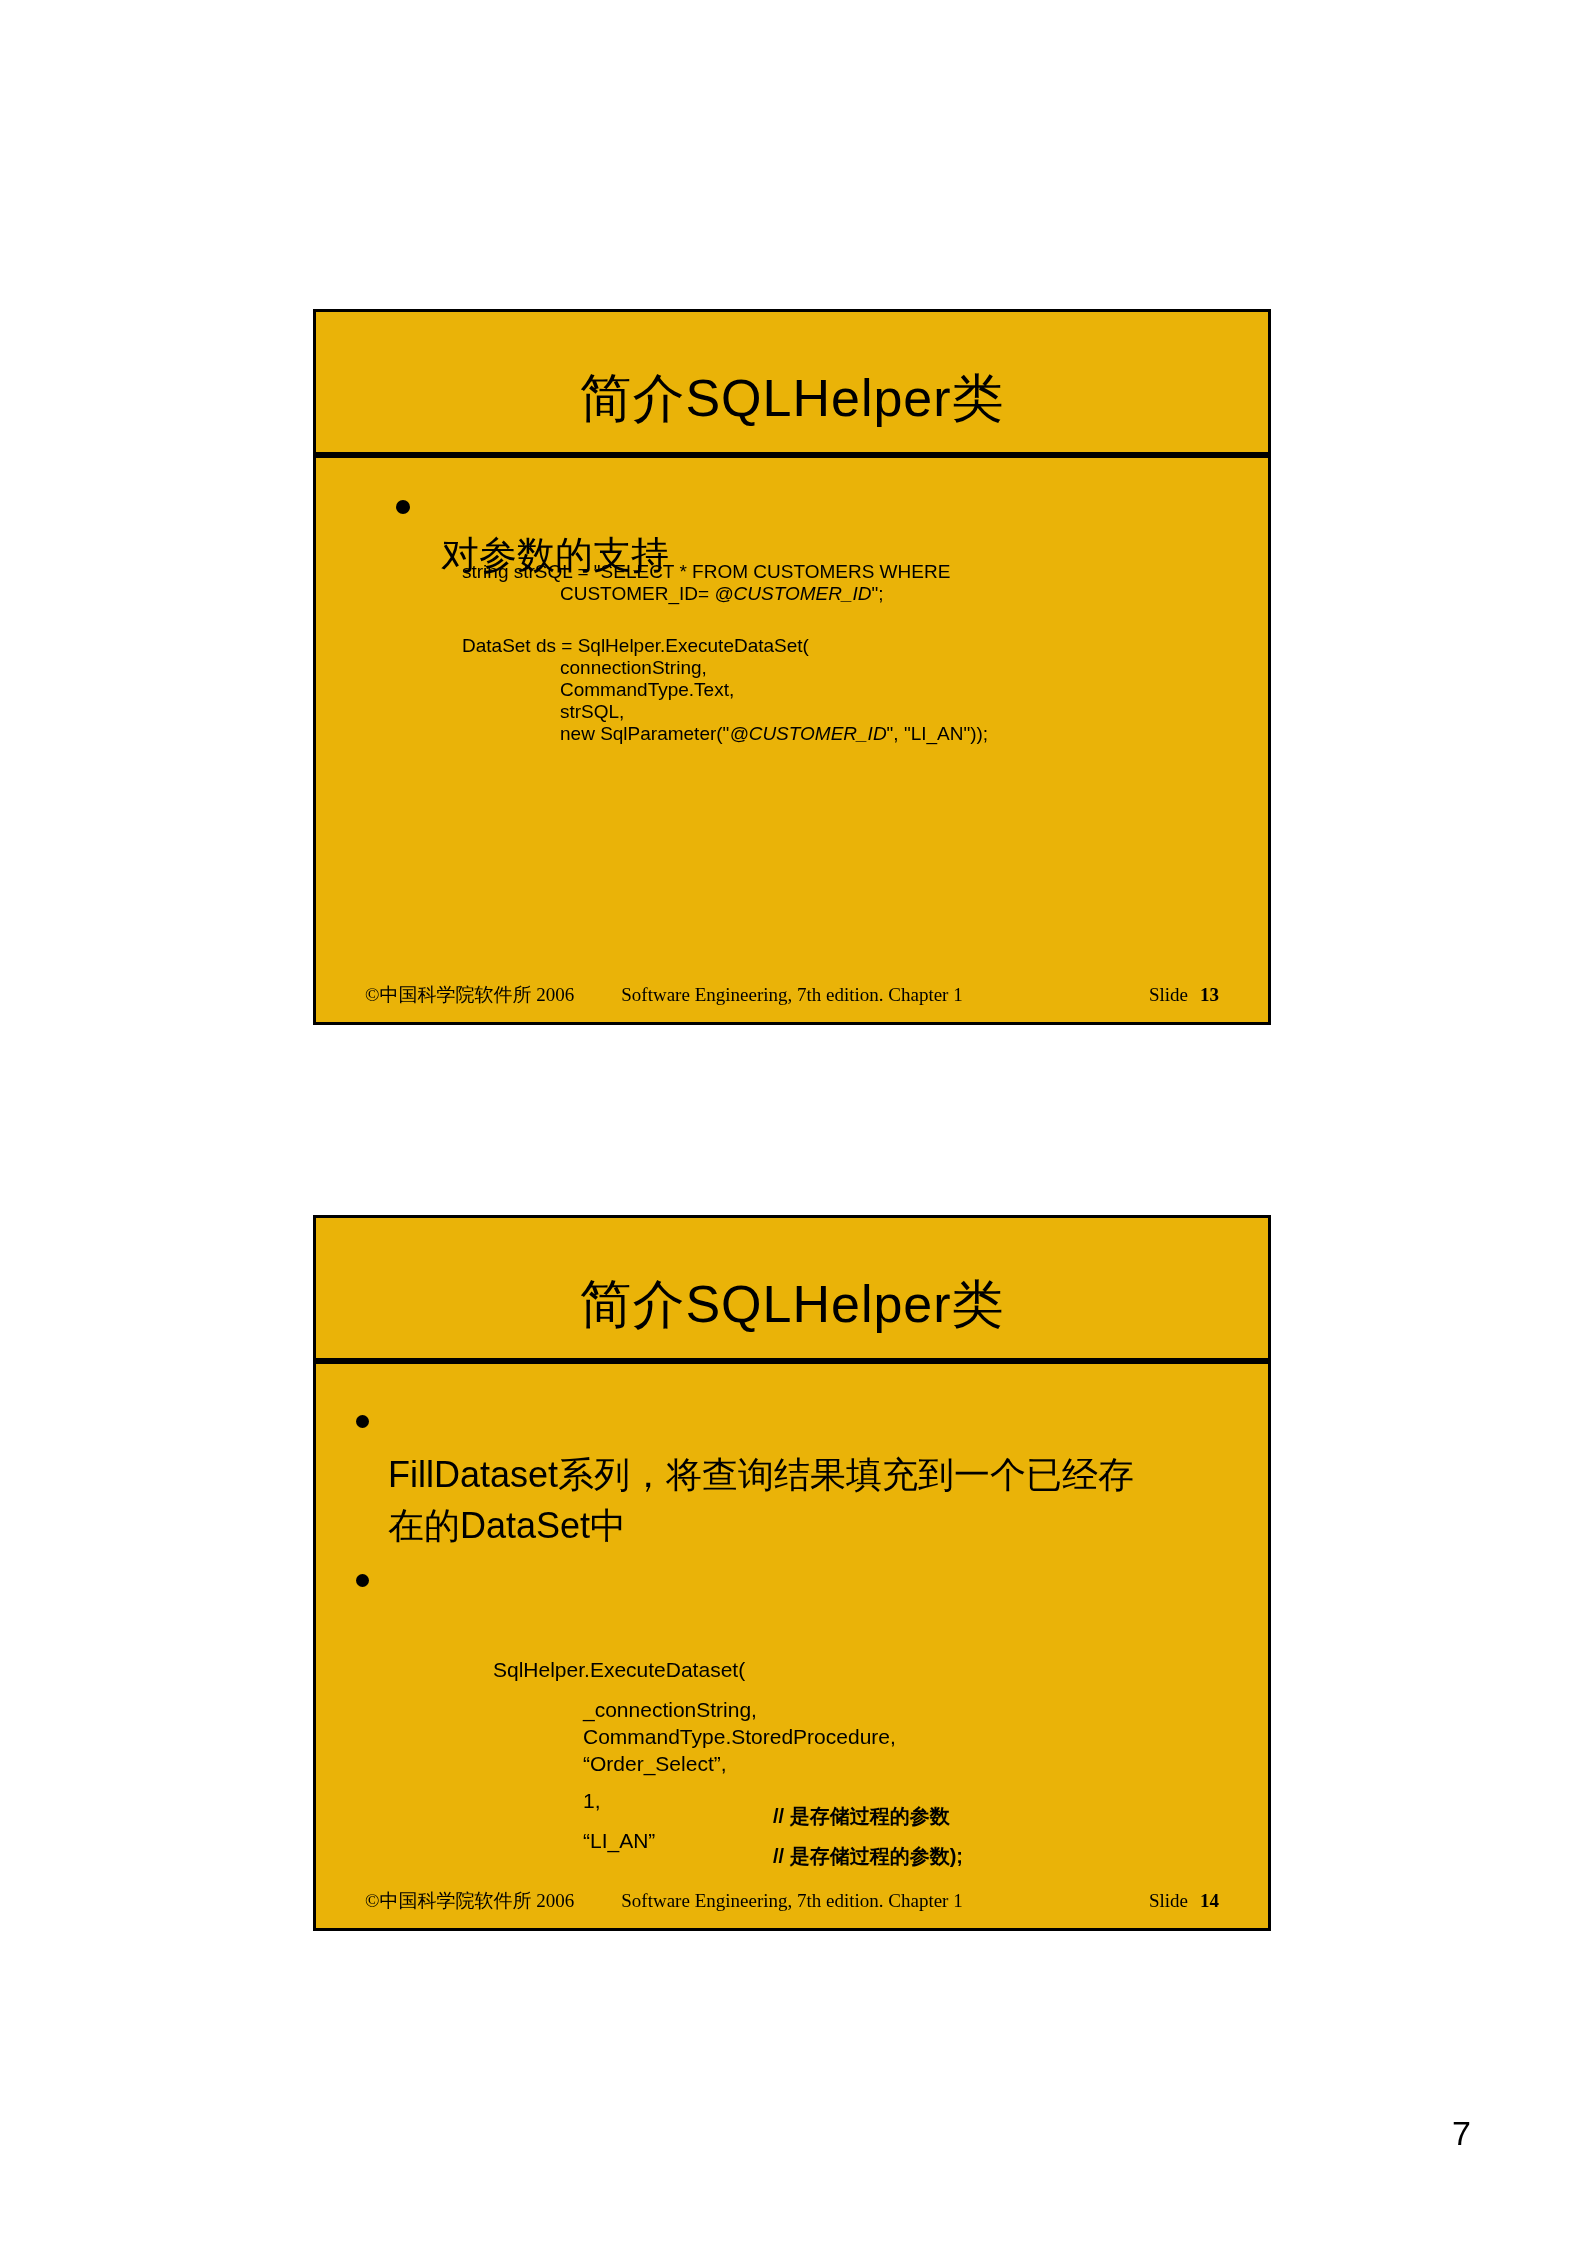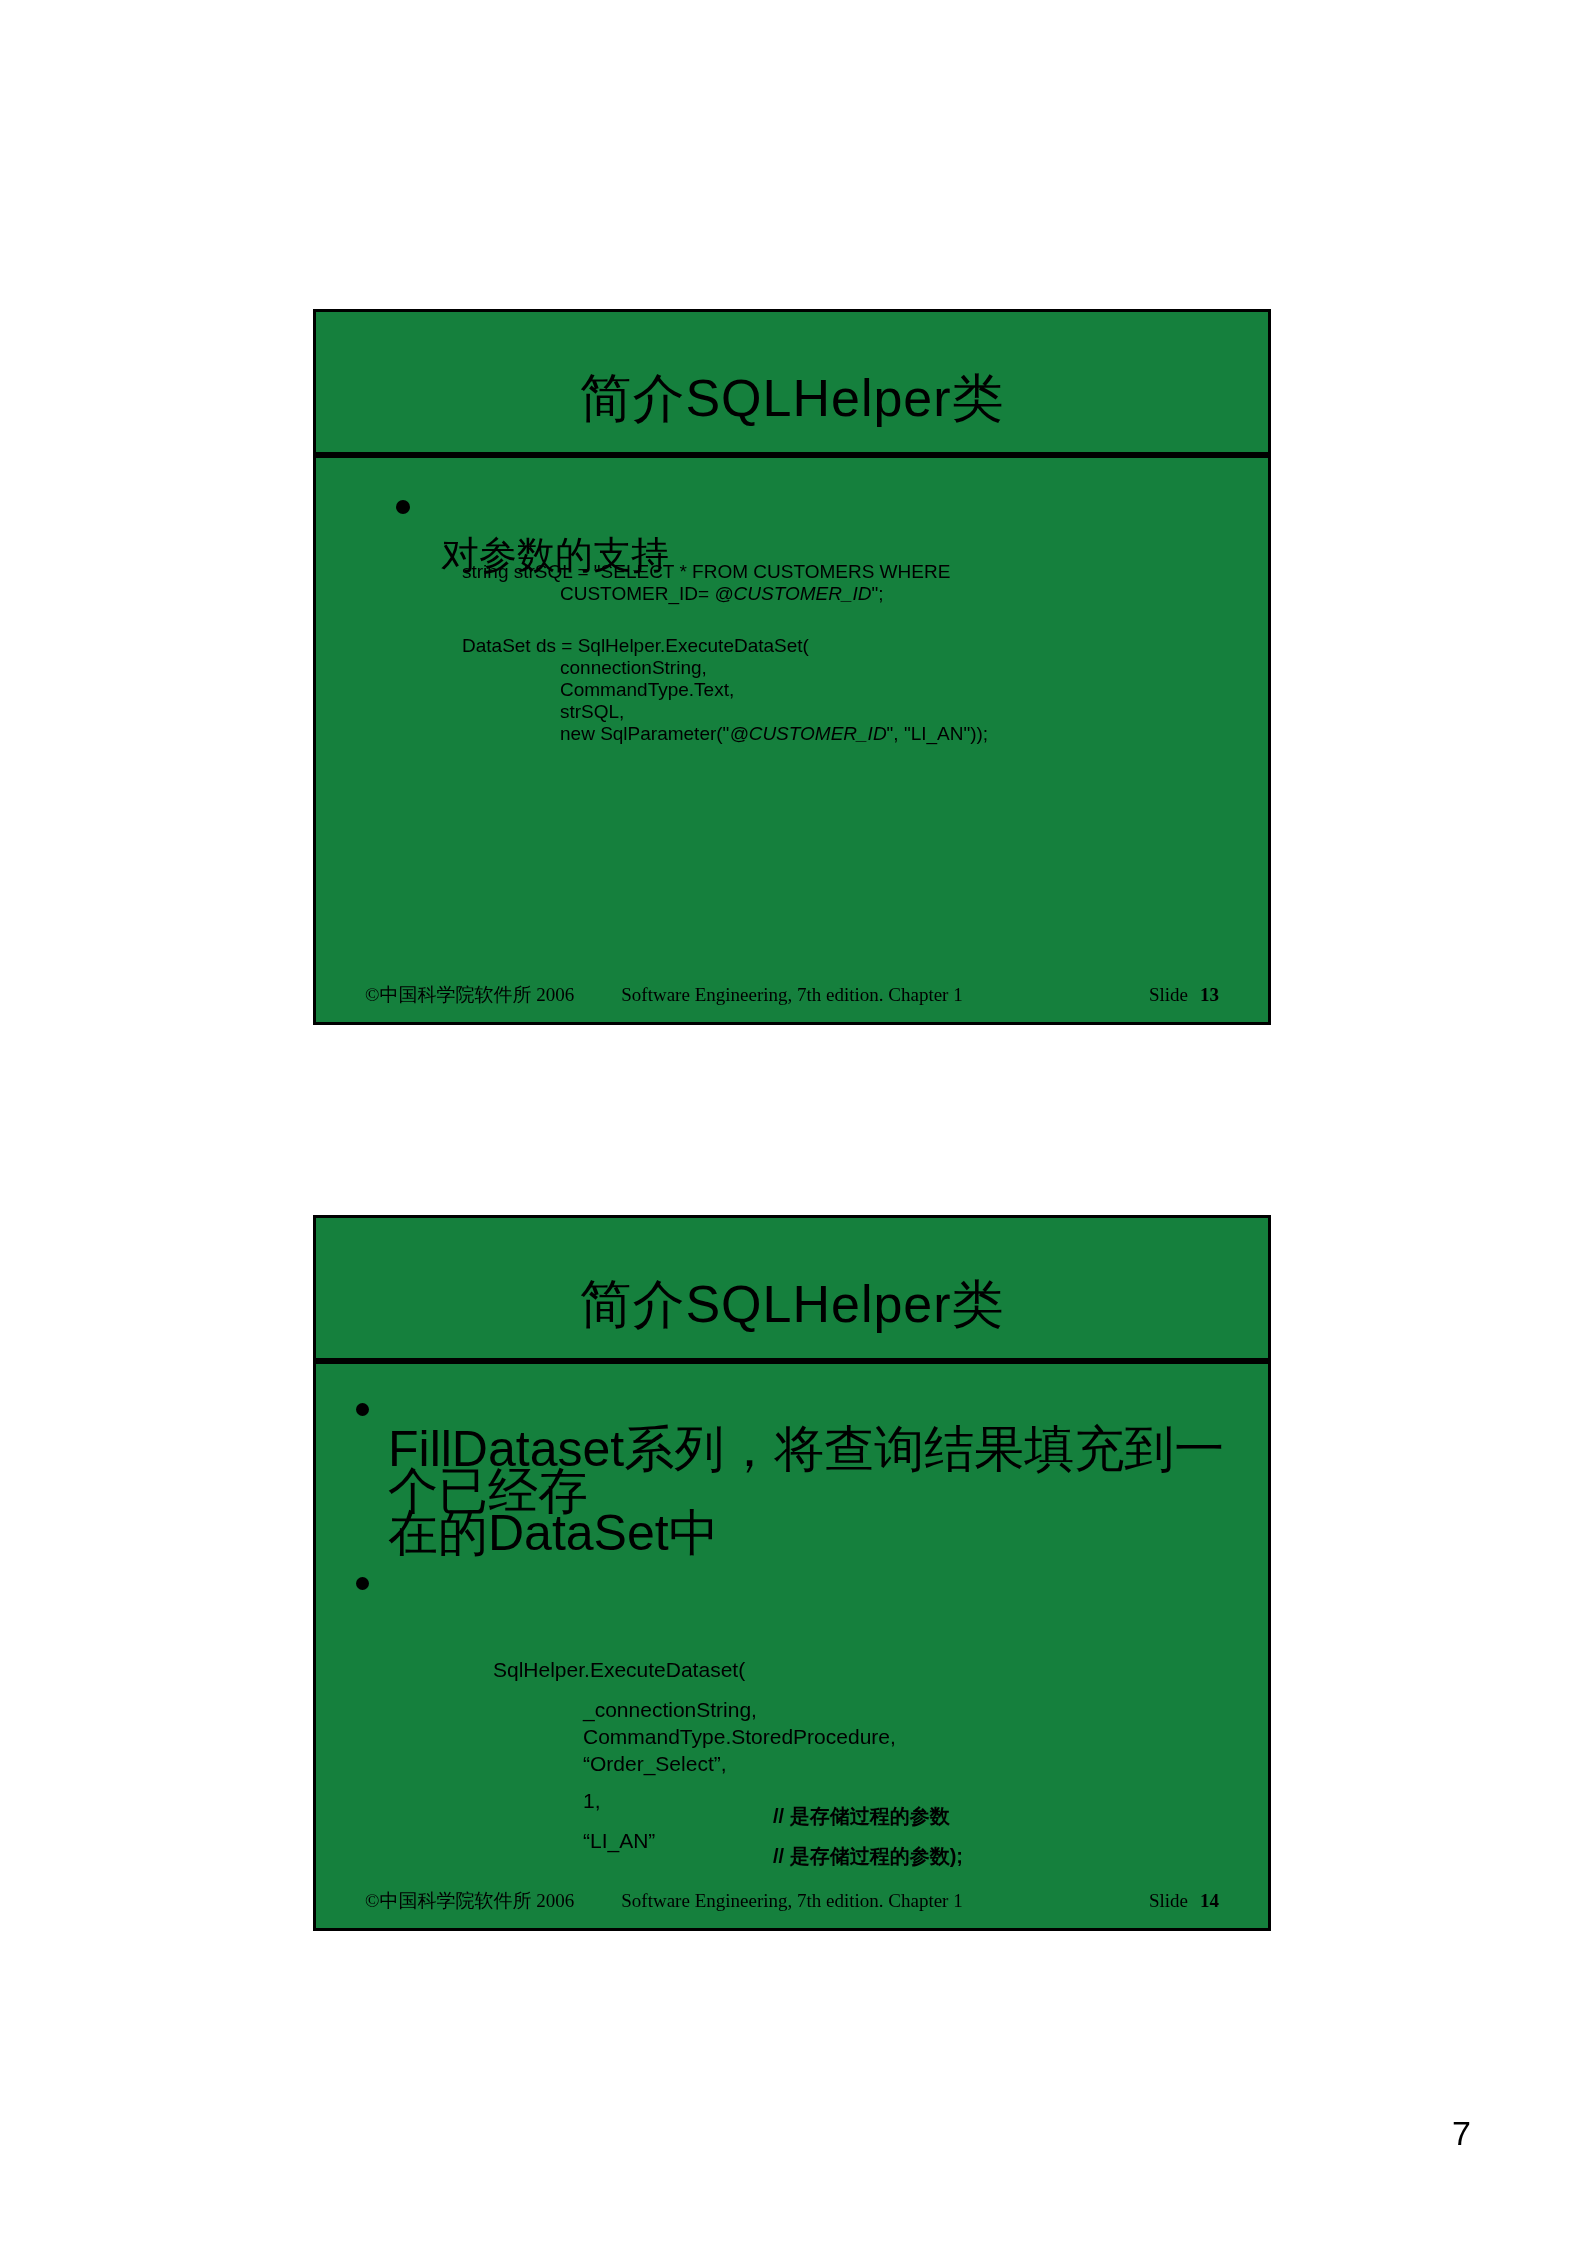--- a/index.html
+++ b/index.html
@@ -2,42 +2,42 @@
 <html><head>
 <meta charset="utf-8">
 <style>
   html,body{margin:0;padding:0;}
   body{
     width:1587px;height:2245px;background:#ffffff;position:relative;
     font-family:"Liberation Sans",sans-serif;color:#000;
   }
   .slide{
     position:absolute;left:313px;width:958px;height:716px;
-    border:3px solid #000;box-sizing:border-box;background:#15803d;
+    border:3px solid #000;box-sizing:border-box;background:#eab308;
   }
   .slide-head{
     position:absolute;top:0;left:0;right:0;height:140px;
     display:flex;align-items:flex-end;justify-content:center;
     padding-bottom:18px;box-sizing:border-box;
   }
   .slide-title{font-size:52px;letter-spacing:1px;white-space:nowrap;}
   .title-rule{position:absolute;top:140px;left:0;right:0;height:6px;background:#000;}
 
   .bullet{position:relative;white-space:pre-line;}
   .bullet .dot{position:absolute;left:0;border-radius:50%;background:#000;}
 
   
   .s13-bullet{position:absolute;left:80px;top:174px;font-size:38px;line-height:46px;padding-left:45px;}
   .s13-bullet .dot{top:14px;width:14px;height:14px;}
   .code1{position:absolute;left:146px;top:249px;font-size:19px;line-height:22px;}
   .code1 .ind{padding-left:98px;}
   .spacer30{height:30px;}
 
   
-  .s14-bullets{position:absolute;left:40px;top:168px;font-size:50px;line-height:42px;}
+  .s14-bullets{position:absolute;left:40px;top:180px;font-size:36px;line-height:51px;}
   .s14-bullets .bullet{padding-left:32px;margin-bottom:6px;}
   .s14-bullets .dot{top:17px;width:13px;height:13px;}
   .code2{position:absolute;left:177px;top:438px;font-size:21px;line-height:27px;}
   .code2 .cl{position:relative;}
   .code2 .ind{padding-left:90px;}
   .code2 .gap13{margin-top:13px;}
   .code2 .gap10{margin-top:10px;}
   .code-comment{
     position:absolute;left:280px;top:16px;
     font-weight:700;font-size:20px;white-space:nowrap;

